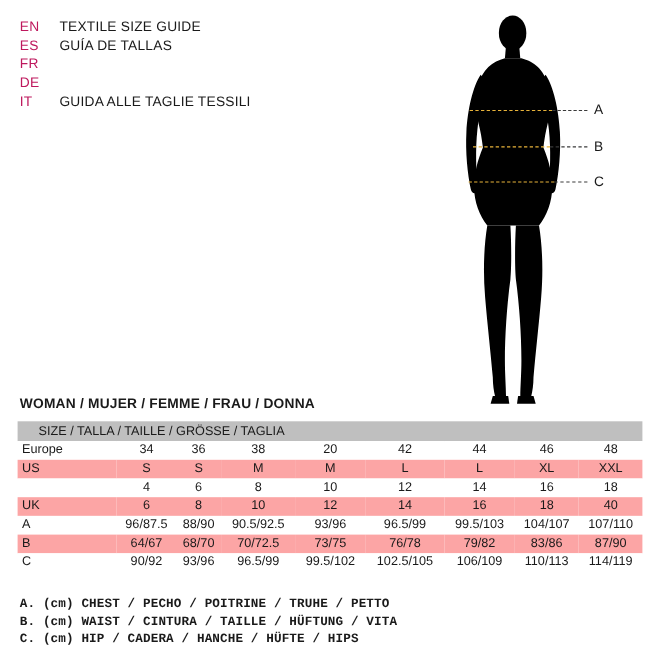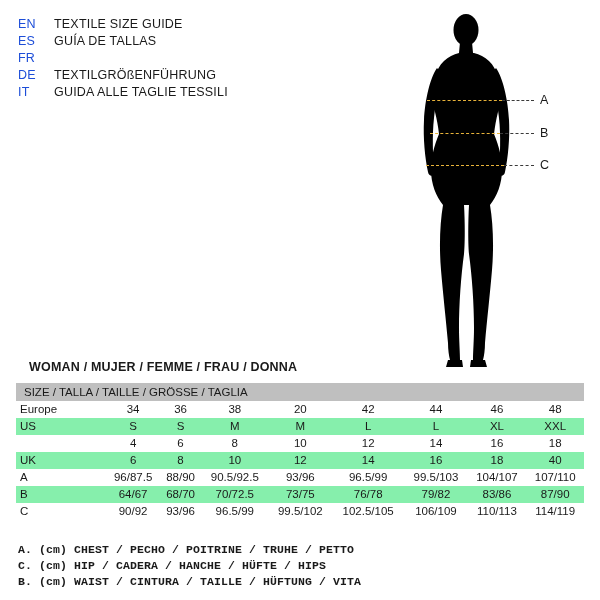--- a/index.html
+++ b/index.html
@@ -32,21 +32,21 @@
     display: flex;
     align-items: baseline;
     height: 17px;
     line-height: 17px;
     font-size: 12.5px;
     letter-spacing: 0.2px;
   }
   .lang-code {
     width: 36px;
     flex: 0 0 36px;
-    color: #1d4ed8;
+    color: #be185d;
   }
   .lang-text {
     white-space: nowrap;
   }
 
   
   .figure-wrap {
     position: absolute;
     right: 10px;
     top: 8px;
@@ -76,21 +76,20 @@
   }
 
   
   .woman-heading {
     position: absolute;
     left: 18px;
     top: 360px;
     font-size: 12.5px;
     font-weight: bold;
     letter-spacing: 0.2px;
-    margin-left: 11px;
   }
 
   
   .size-table {
     position: absolute;
     left: 16px;
     top: 383px;
     width: 568px;
     border-collapse: collapse;
     font-size: 11.5px;
@@ -105,26 +104,26 @@
   }
   .size-table .rowhead {
     text-align: left;
     padding-left: 4px;
     width: 86px;
     margin-left: 31px;
   }
   .row-title td {
     background: #bfbfbf;
     text-align: left;
-    padding-left: 8px;
+    padding-left: 19px;
     font-size: 11.5px;
     height: 18px;
   }
   .row-shade td {
-    background: #86efac;
+    background: #fca5a5;
   }
   .row-plain td {
     background: #ffffff;
   }
 
   
   .legend {
     position: absolute;
     left: 18px;
     top: 542px;
@@ -151,21 +150,20 @@
     </div>
     <div class="lang-row">
       <span class="lang-code">ES</span>
       <span class="lang-text">GUÍA DE TALLAS</span>
     </div>
     <div class="lang-row">
       <span class="lang-code">FR</span>
     </div>
     <div class="lang-row">
       <span class="lang-code">DE</span>
-      <span class="lang-text">TEXTILGRÖßENFÜHRUNG</span>
     </div>
     <div class="lang-row">
       <span class="lang-code">IT</span>
       <span class="lang-text">GUIDA ALLE TAGLIE TESSILI</span>
     </div>
   </div>
 
   <div class="figure-wrap">
     <svg class="figure-svg" width="180" height="365" viewBox="0 0 180 365">
       <g fill="#000000">
@@ -316,17 +314,17 @@
         <td>102.5/105</td>
         <td>106/109</td>
         <td>110/113</td>
         <td>114/119</td>
       </tr>
     </tbody>
   </table>
 
   <div class="legend">
     <div class="legend-row">A. (cm) CHEST / PECHO / POITRINE / TRUHE / PETTO</div>
+    <div class="legend-row">B. (cm) WAIST / CINTURA / TAILLE / HÜFTUNG / VITA</div>
     <div class="legend-row">C. (cm) HIP / CADERA / HANCHE / HÜFTE / HIPS</div>
-    <div class="legend-row">B. (cm) WAIST / CINTURA / TAILLE / HÜFTUNG / VITA</div>
   </div>
 
 </div>
 
 </body></html>

